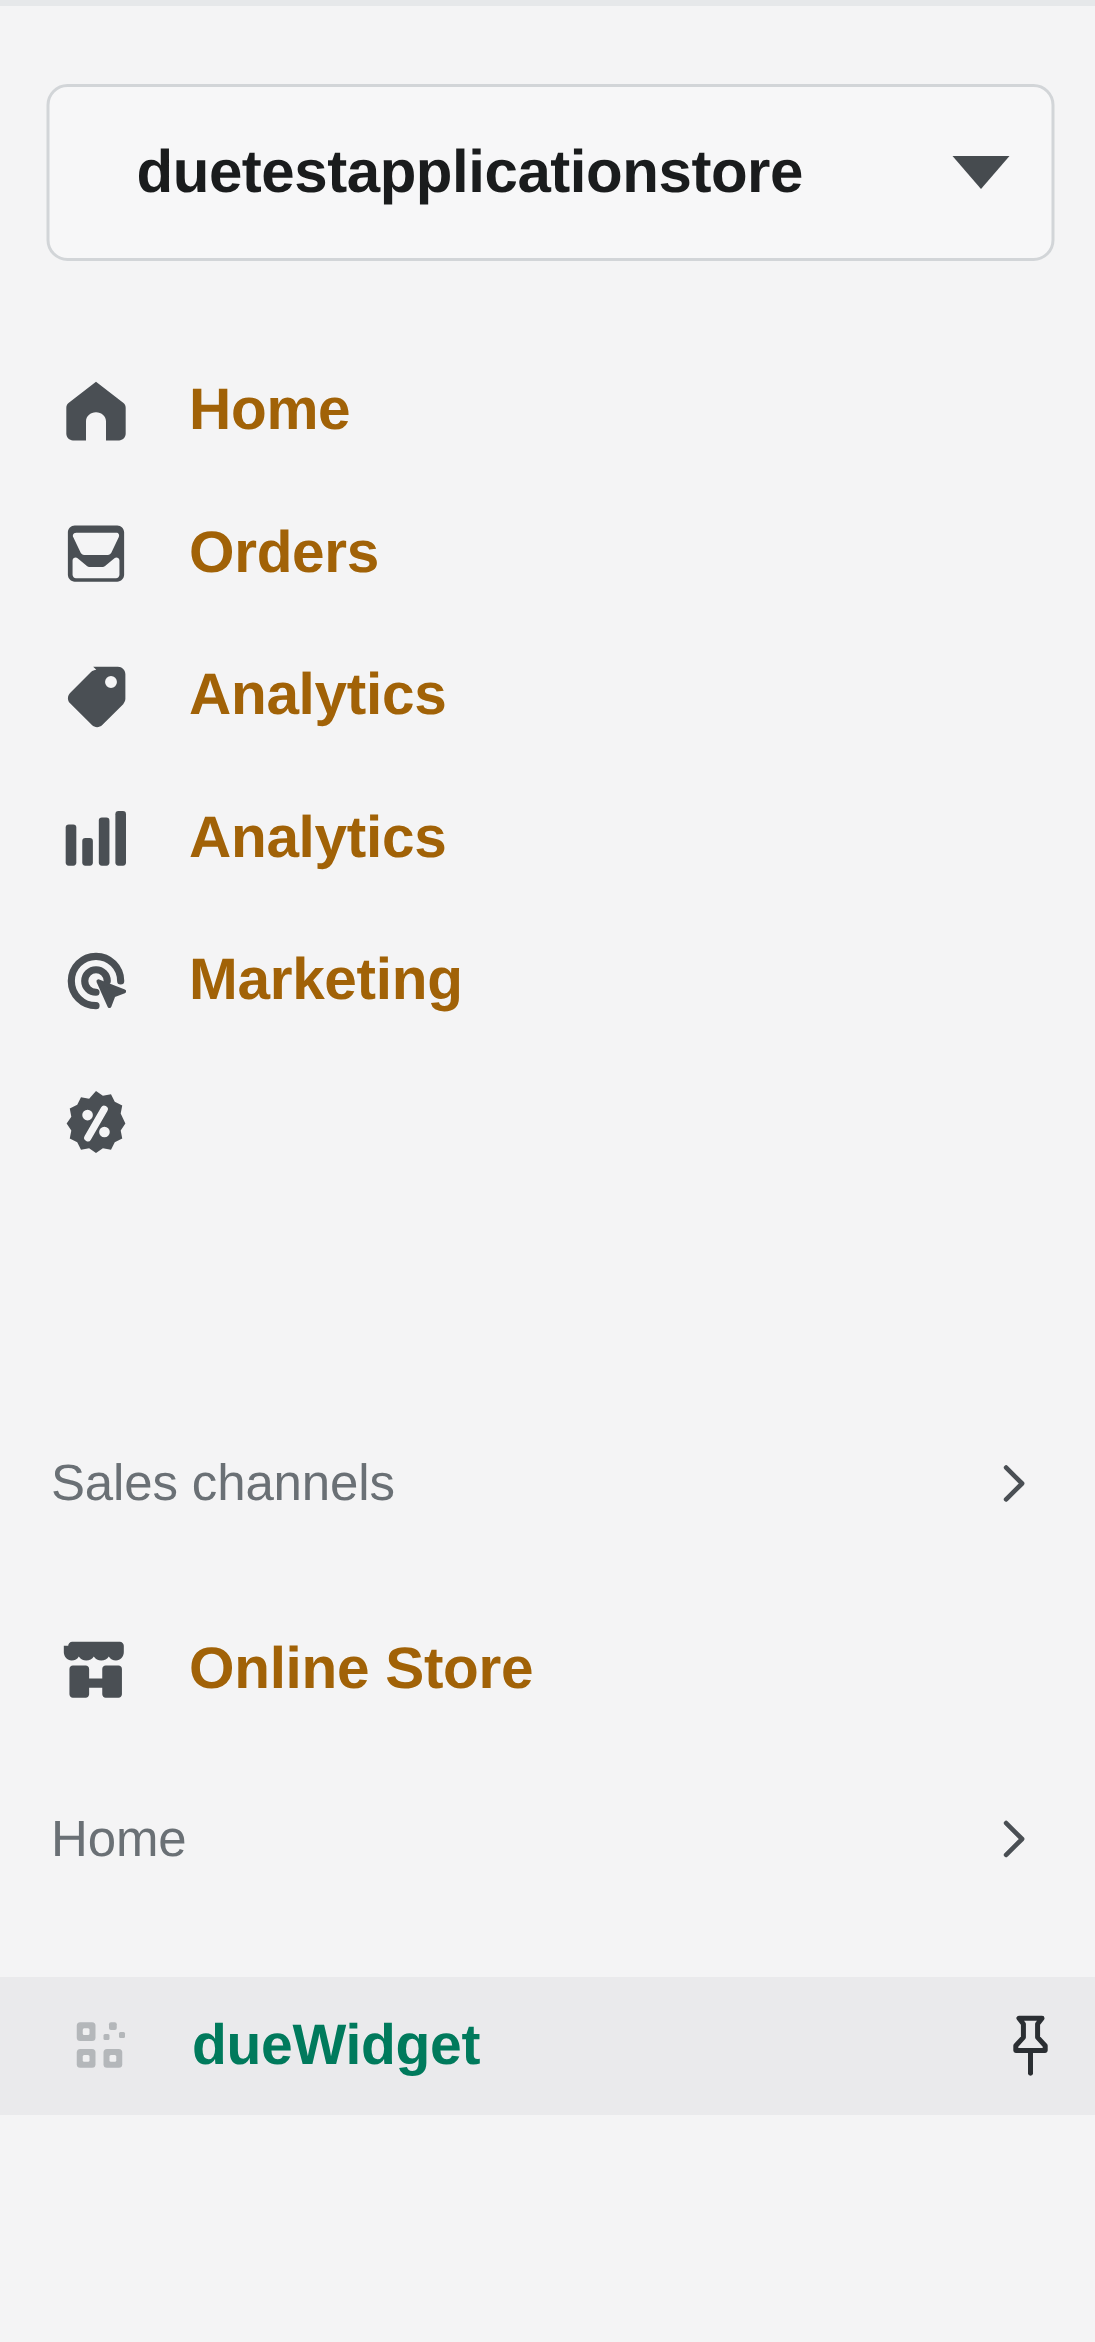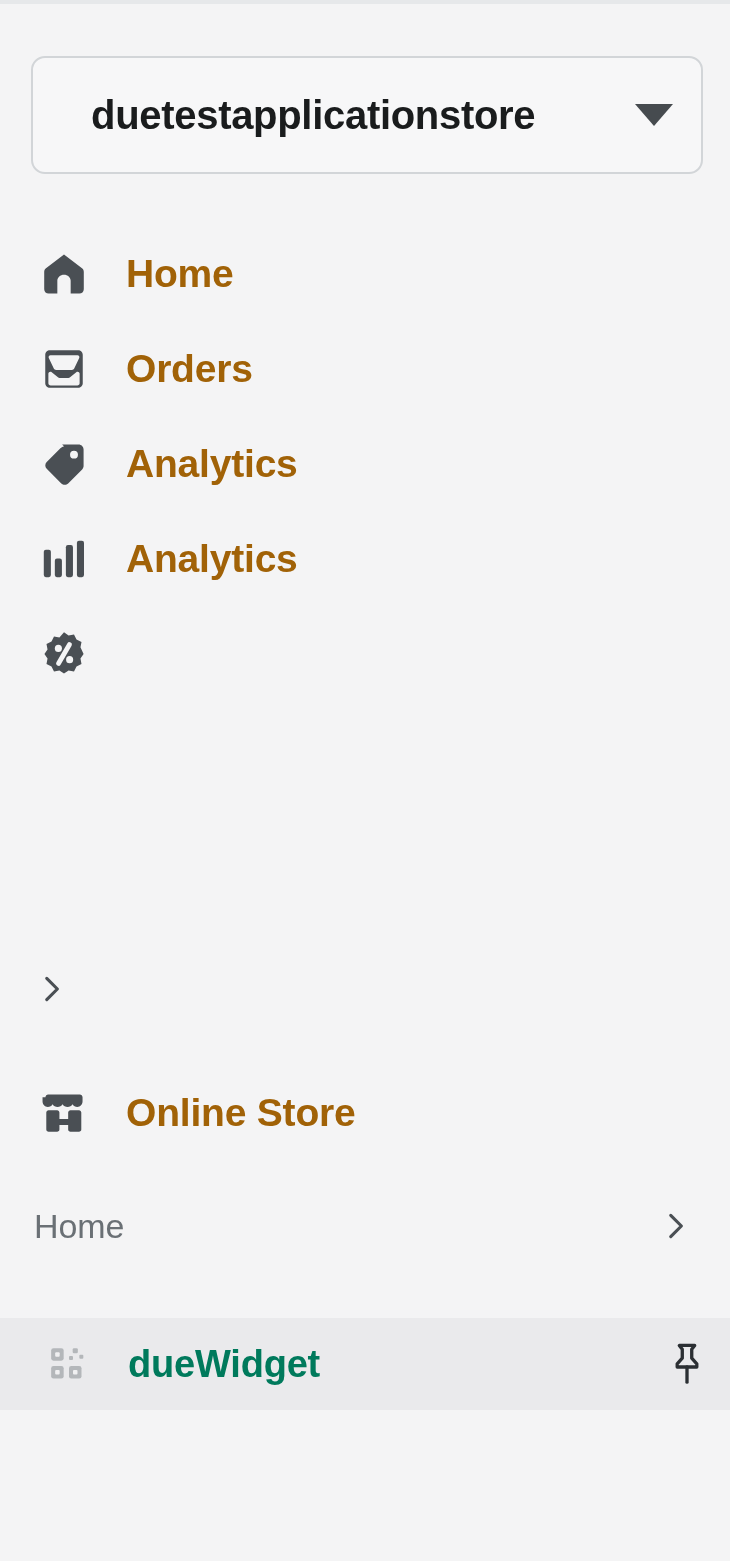--- a/index.html
+++ b/index.html
@@ -210,36 +210,47 @@
         <svg width="50" height="50" viewBox="0 0 24 24" fill="#4a4f54">
           <rect x="2.3" y="7.5" width="3.4" height="13.2" rx="1"></rect>
           <rect x="7.6" y="11.8" width="3.4" height="8.9" rx="1"></rect>
           <rect x="12.9" y="5.3" width="3.4" height="15.4" rx="1"></rect>
           <rect x="18.2" y="3.2" width="3.4" height="17.5" rx="1"></rect>
         </svg>
       </span>
       <span class="nav-label">Analytics</span>
     </div>
 
+    <div class="nav-item">
+      <span class="nav-icon">
+        <svg width="50" height="50" viewBox="0 0 24 24" fill="none" stroke="#4a4f54">
+          <path d="M19.9 12a7.9 7.9 0 1 0-7.9 7.9" stroke-width="2.3" stroke-linecap="round"></path>
+          <path d="M15.6 12A3.6 3.6 0 1 0 12 15.6" stroke-width="2.3" stroke-linecap="round"></path>
+          <path d="M12.8 12.1 21 15.3l-3.4 1.3-1.3 3.4-3.5-7.9z" fill="#4a4f54" stroke="#4a4f54" stroke-width="1.3" stroke-linejoin="round"></path>
+        </svg>
+      </span>
+      <span class="nav-label">Marketing</span>
+    </div>
 
     <div class="nav-item">
       <span class="nav-icon">
         <svg width="50" height="50" viewBox="0 0 24 24" fill="#4a4f54">
           <path d="M12 1.6l2.2 1.5 2.6-.5 1.2 2.4 2.4 1.2-.5 2.6L21.4 12l-1.5 2.2.5 2.6-2.4 1.2-1.2 2.4-2.6-.5L12 21.4l-2.2-1.5-2.6.5-1.2-2.4-2.4-1.2.5-2.6L2.6 12l1.5-2.2-.5-2.6L6 6l1.2-2.4 2.6.5L12 1.6z"></path>
           <circle cx="9.3" cy="9.3" r="1.7" fill="#f4f4f5"></circle>
           <circle cx="14.7" cy="14.7" r="1.7" fill="#f4f4f5"></circle>
           <rect x="10.85" y="5.6" width="2.3" height="12.8" rx="1.1" transform="rotate(30 12 12)" fill="#f4f4f5"></rect>
         </svg>
       </span>
     </div>
 
   </nav>
 
   <div style="position:absolute; left:0; top:945px; width:730px;">
     <div class="section-head">
+      <span class="section-title">Sales channels</span>
       <span class="chevron-right">
         <svg width="34" height="34" viewBox="0 0 24 24" fill="none" stroke="#4a4f54" stroke-width="2.2" stroke-linecap="round" stroke-linejoin="round">
           <polyline points="9,4.5 16.5,12 9,19.5"></polyline>
         </svg>
       </span>
     </div>
 
     <div class="spacer-sm"></div>
 
     <div class="nav-item">

